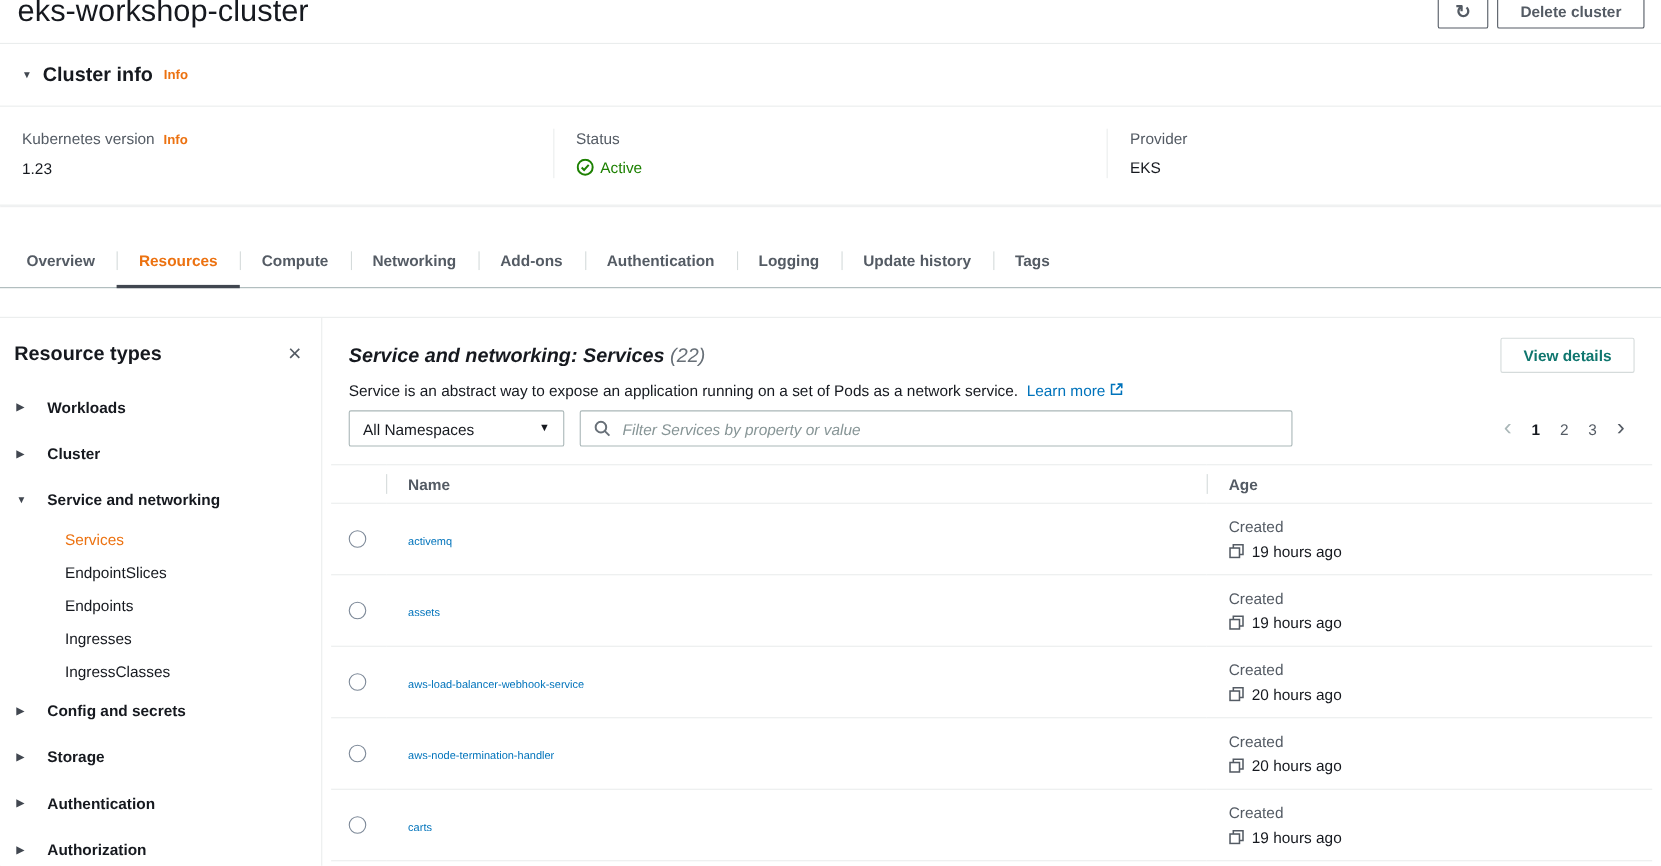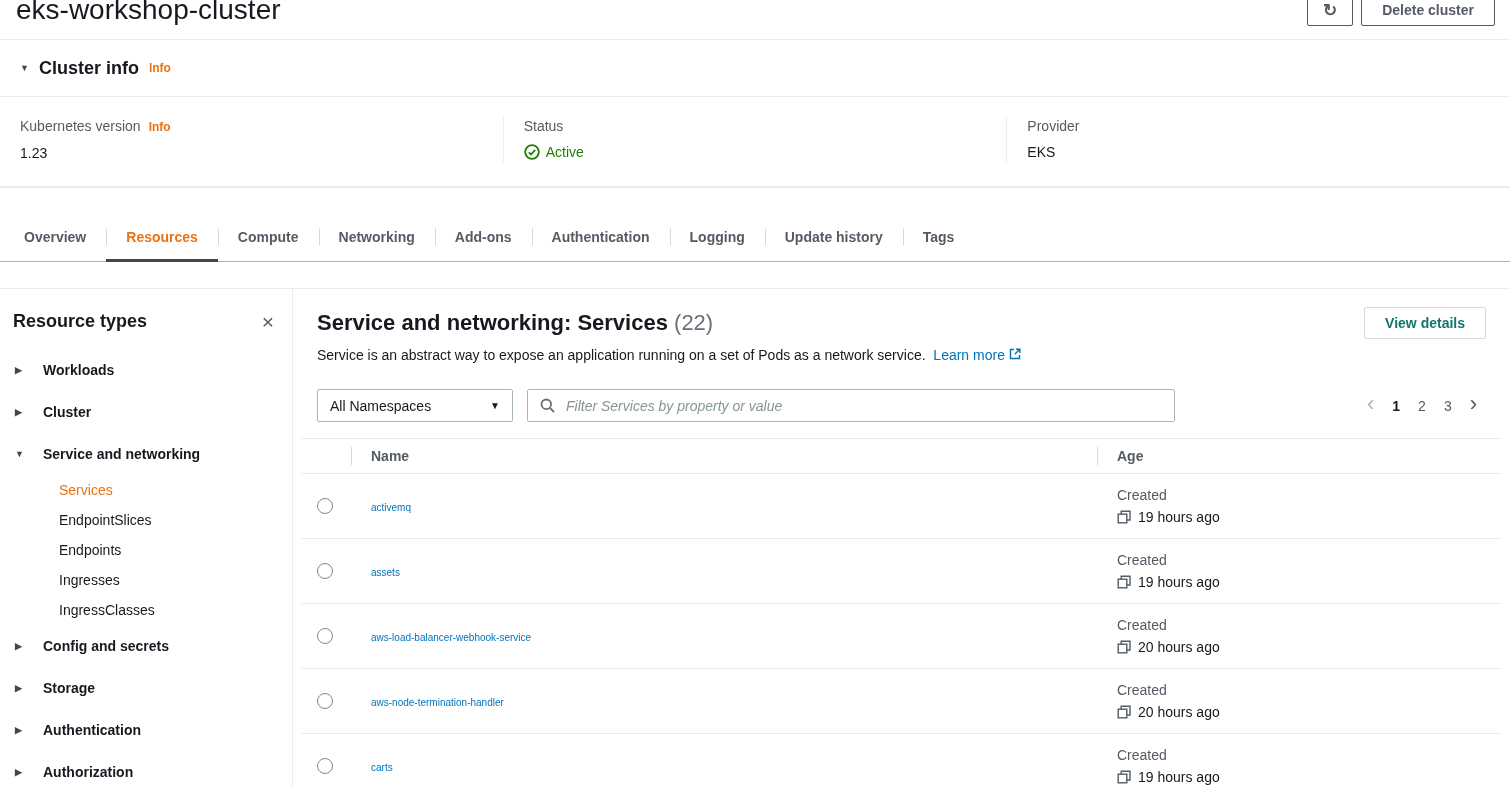--- a/index.html
+++ b/index.html
@@ -49,25 +49,25 @@
   .tree { list-style:none; margin:16px 0 0; padding:0; }
   .tree-group { display:flex; align-items:center; padding:11px 0; font-weight:700; font-size:14px; line-height:20px; cursor:pointer; }
   .tree-group .caret { width:12px; margin-left:2px; margin-right:16px; }
   .tree-child { padding:5px 0 5px 46px; font-size:14px; line-height:20px; color:#16191f; cursor:pointer; }
   .tree-child.selected { color:#ec7211; }
 
   
   .main { flex:1; min-width:0; padding:18px 8px 0; }
   .main-header { padding:0 16px; }
   .heading-row { display:flex; justify-content:space-between; align-items:center; }
-  .main-title { font-size:22px; font-weight:700; margin:0; line-height:24px; }
+  .main-title { font-size:18px; font-weight:700; margin:0; line-height:24px;font-style:italic; }
   .count { color:#687078; font-weight:400; }
   .desc { margin:6px 0 0; line-height:20px; font-size:14px; }
   .learn-more { color:#0073bb; text-decoration:none; white-space:nowrap; }
-  .controls { display:flex; align-items:center; gap:14px; margin-top:24px; }
+  .controls { display:flex; align-items:center; gap:14px; margin-top:8px; }
   .select { width:196px; height:33px; border:1px solid #aab7b8; border-radius:2px; background:#fff; display:flex; align-items:center; justify-content:space-between; padding:0 12px; cursor:pointer; }
   .select .caret { color:#16191f; font-size:10px; }
   .search-box { width:648px; height:33px; border:1px solid #aab7b8; border-radius:2px; display:flex; align-items:center; padding:0 12px; gap:9px; background:#fff; }
   .search-box input { border:none; outline:none; flex:1; font-size:14px; font-family:inherit; font-style:italic; color:#16191f; background:transparent; }
   .search-box input::placeholder { color:#879596; font-style:italic; opacity:1; }
   .pagination { margin-left:auto; display:flex; align-items:center; }
   .page-nav, .page-num { background:none; border:none; font-size:14px; color:#545b64; padding:2px 9px; line-height:20px; }
   .page-nav { font-size:22px; line-height:16px; padding:0 9px 4px; }
   .page-nav.prev { color:#aab7b8; }
   .page-num.current { font-weight:700; color:#16191f; }

